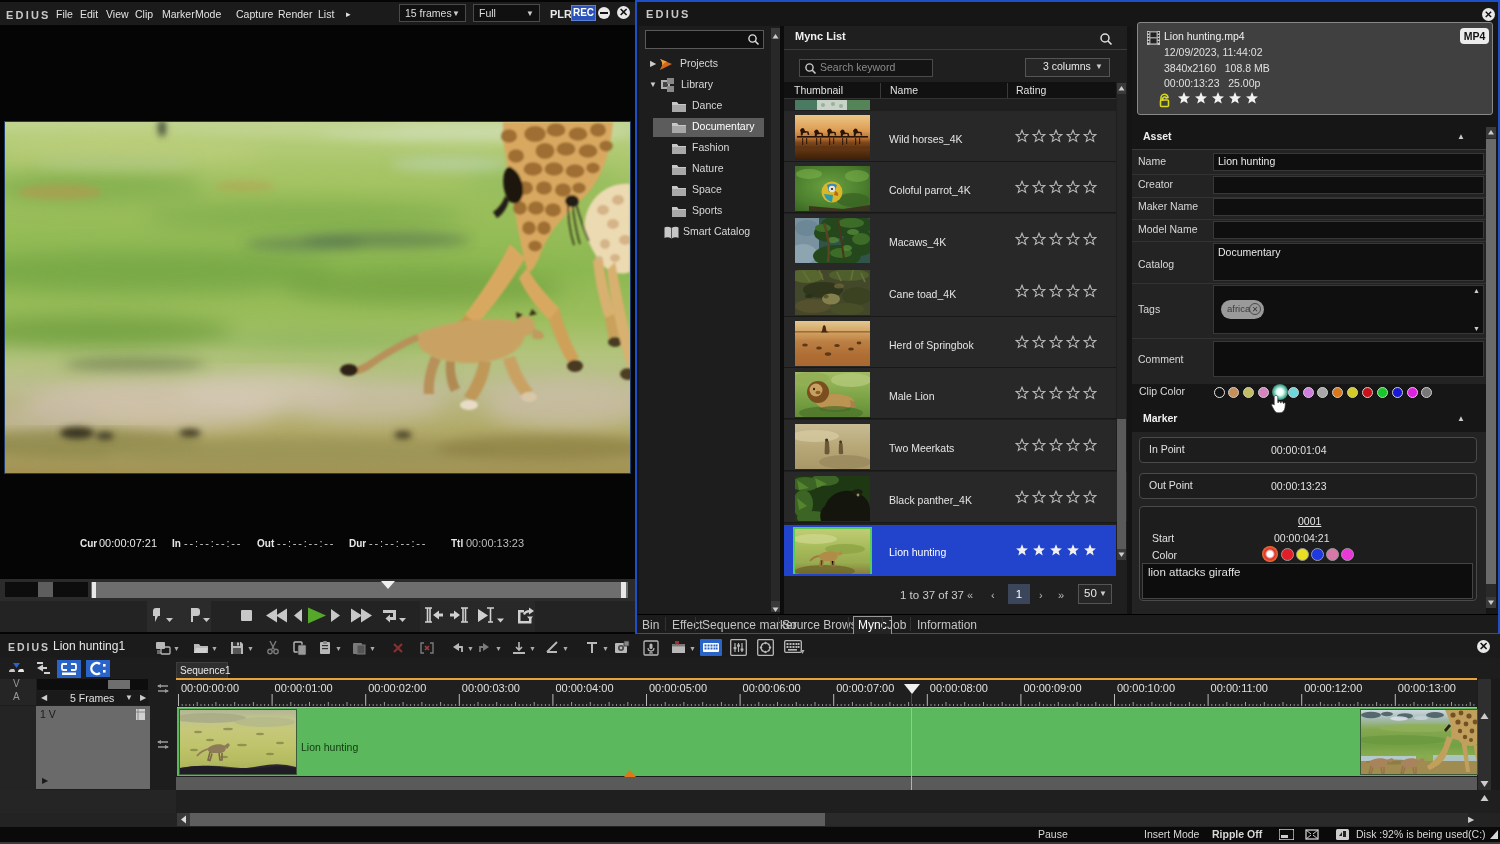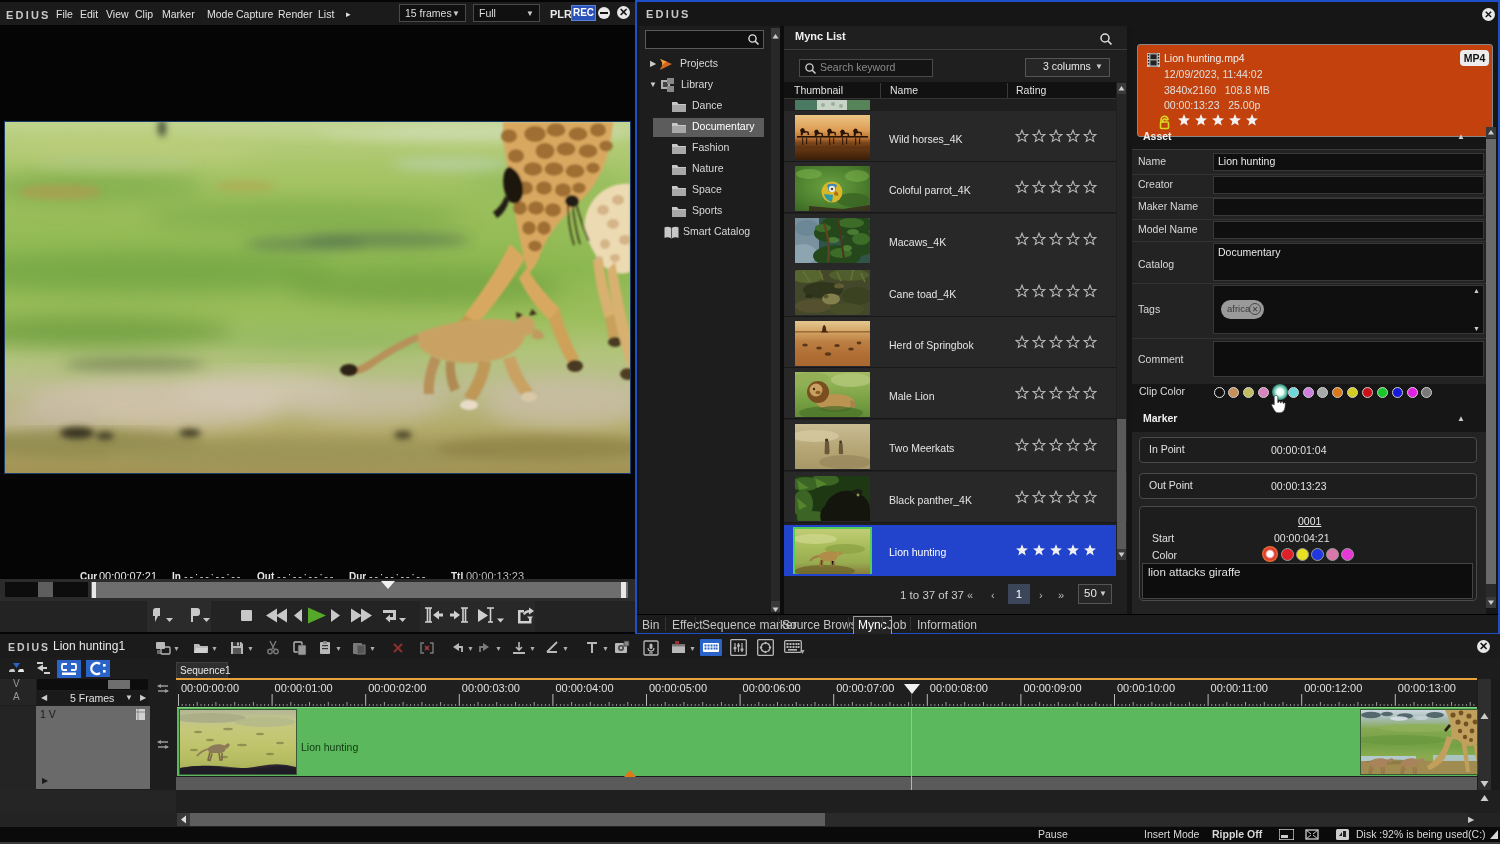--- a/index.html
+++ b/index.html
@@ -13,21 +13,21 @@
 <div class="abs" id="leftwin" style="left:0;top:0;width:635px;height:634px;background:#050505;">
 
   <div class="abs" style="left:0;top:2px;width:635px;height:23px;background:#1b1b1b;"></div>
   <div class="abs" style="left:6px;top:9px;font-size:11px;font-weight:bold;letter-spacing:2.2px;color:#c8c8c8;">EDIUS</div>
   <div class="abs" style="left:0;top:8px;font-size:10.5px;color:#e2e2e2;">
     <span class="abs" style="left:56px;">File</span>
       <span class="abs" style="left:80px;">Edit</span>
       <span class="abs" style="left:106px;">View</span>
       <span class="abs" style="left:135px;">Clip</span>
       <span class="abs" style="left:162px;">Marker</span>
-      <span class="abs" style="left:199px;padding-left:8px;">Mode</span>
+      <span class="abs" style="left:187px;padding-left:8px;">Mode</span>
       <span class="abs" style="left:236px;">Capture</span>
       <span class="abs" style="left:278px;">Render</span>
       <span class="abs" style="left:318px;">List</span>
       <span class="abs" style="left:346px;top:1px;font-size:9px;">▸</span>
   </div>
   <div class="abs" style="left:399px;top:4px;width:67px;height:18px;background:#101010;border:1px solid #4a4a4a;font-size:10.5px;color:#ddd;line-height:16px;padding-left:5px;">15 frames<span style="position:absolute;right:5px;top:1px;font-size:8px;color:#ccc;">▼</span></div>
   <div class="abs" style="left:473px;top:4px;width:67px;height:18px;background:#101010;border:1px solid #4a4a4a;font-size:10.5px;color:#ddd;line-height:16px;padding-left:5px;">Full<span style="position:absolute;right:5px;top:1px;font-size:8px;color:#ccc;">▼</span></div>
   <div class="abs" style="left:550px;top:8px;font-size:11px;font-weight:bold;color:#e8e8e8;">PLR</div>
   <div class="abs" style="left:571px;top:5px;width:25px;height:16px;background:#2a52b8;border:1px solid #5a82d8;font-size:10px;font-weight:bold;color:#fff;text-align:center;line-height:14px;">REC</div>
   <div class="abs" style="left:598px;top:7px;width:12px;height:12px;border-radius:50%;background:#e8e8e8;">
@@ -182,21 +182,21 @@
         <path d="M498,231 L510,228 C515,243 521,255 528,262 L518,269 C509,259 502,246 498,231 Z" fill="#c9a263"></path>
         <ellipse cx="524" cy="269" rx="8" ry="5" fill="#d8c8a8"></ellipse>
         <path d="M474,233 L486,234 C484,248 478,264 469,274 L459,268 C466,258 472,245 474,233 Z" fill="#bf9858"></path>
         <ellipse cx="464" cy="277" rx="9" ry="5" fill="#e8dcc8"></ellipse>
         <path d="M426,228 C421,241 418,254 419,266 L429,266 C428,254 431,241 436,232 Z" fill="#b8905a"></path>
         <path d="M441,233 C440,245 442,256 446,264 L455,260 C451,252 449,241 450,234 Z" fill="#b08a52"></path>
       </g>
     </svg>
   </div>
 
-  <div class="abs" style="left:0;top:570px;width:635px;height:14px;font-size:11px;color:#e8e8e8;">
+  <div class="abs" style="left:0;top:537px;width:635px;height:14px;font-size:11px;color:#e8e8e8;">
     <span class="abs" style="left:80px;top:1px;font-weight:bold;font-size:10px;">Cur</span>
       <span class="abs" style="left:99px;">00:00:07:21</span>
     <span class="abs" style="left:172px;top:1px;font-weight:bold;font-size:10px;">In</span>
       <span class="abs" style="left:184px;color:#cfcfcf;letter-spacing:1.8px;">--:--:--:--</span>
     <span class="abs" style="left:257px;top:1px;font-weight:bold;font-size:10px;">Out</span>
       <span class="abs" style="left:277px;color:#cfcfcf;letter-spacing:1.8px;">--:--:--:--</span>
     <span class="abs" style="left:349px;top:1px;font-weight:bold;font-size:10px;">Dur</span>
       <span class="abs" style="left:369px;color:#cfcfcf;letter-spacing:1.8px;">--:--:--:--</span>
     <span class="abs" style="left:451px;top:1px;font-weight:bold;font-size:10px;">Ttl</span>
       <span class="abs" style="left:466px;color:#bdbdbd;">00:00:13:23</span>
@@ -726,21 +726,21 @@
     <span class="abs" style="left:274px;top:563px;font-size:11px;color:#bbb;">»</span>
     <div class="abs" style="left:294px;top:558px;width:34px;height:20px;background:#262626;border:1px solid #555;">
       <span class="abs" style="left:5px;top:2px;font-size:11.5px;color:#e8e8e8;">50</span>
       <span class="abs" style="right:4px;top:4px;font-size:8px;color:#ccc;">▼</span>
     </div>
   </div>
 
   <div class="abs" style="left:490px;top:24px;width:6px;height:590px;background:#141414;"></div>
 
   <div class="abs" id="props" style="left:495px;top:0;width:364px;height:612px;background:#161616;font-size:10.5px;color:#ddd;">
-    <div class="abs" style="left:5px;top:42px;width:356px;height:93px;background:#c2410c;border:1px solid #888;border-radius:3px;">
+    <div class="abs" style="left:5px;top:20px;width:356px;height:93px;background:#404040;border:1px solid #888;border-radius:3px;">
       <svg class="abs" style="left:9px;top:8px;" width="13" height="14">
           <rect x="0" y="0" width="13" height="14" fill="#c8c8c8"></rect>
           <rect x="2.5" y="0" width="8" height="14" fill="#9a9a9a"></rect>
           <g fill="#222">
             <rect x="0.8" y="1" width="1.4" height="1.6"></rect>
             <rect x="0.8" y="4" width="1.4" height="1.6"></rect>
             <rect x="0.8" y="7" width="1.4" height="1.6"></rect>
             <rect x="0.8" y="10" width="1.4" height="1.6"></rect>
             <rect x="10.8" y="1" width="1.4" height="1.6"></rect>
             <rect x="10.8" y="4" width="1.4" height="1.6"></rect>

